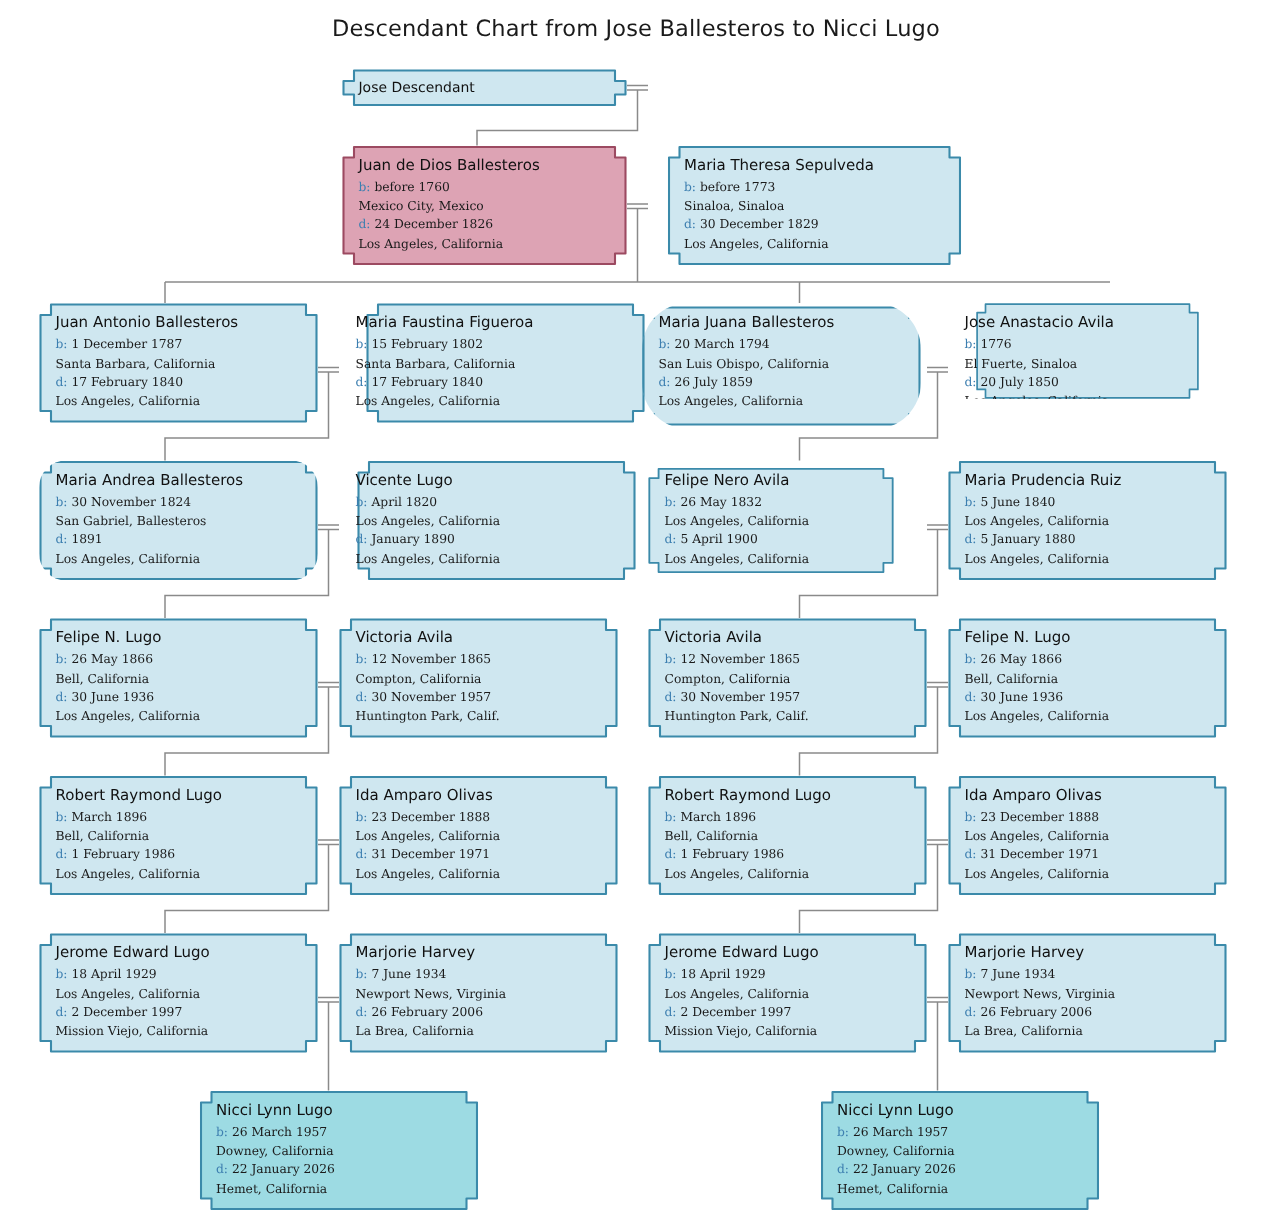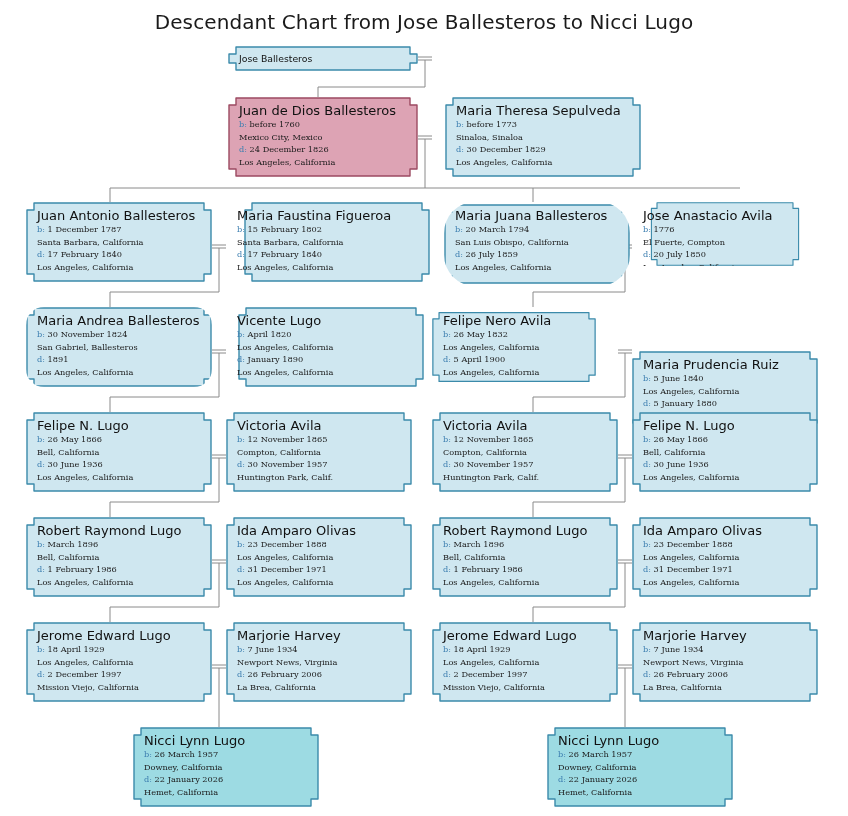--- a/index.html
+++ b/index.html
@@ -8,21 +8,21 @@
     background:#ffffff;
     font-family:"DejaVu Sans","Liberation Sans",sans-serif;
     overflow:hidden;
     position:relative;
   }
   #chart-root{position:absolute;left:0;top:0;width:848px;height:816px;}
 
   #title{
     position:absolute;left:0;top:10px;width:848px;
     text-align:center;
-    font-size:20px;
+    font-size:15px;
     font-weight:400;
     color:#1a1a1a;
     letter-spacing:0.1px;
     font-family:"DejaVu Sans","Liberation Sans",sans-serif;
   }
 
   
   #links{position:absolute;left:0;top:0;width:848px;height:816px;}
 
   
@@ -34,21 +34,21 @@
   .pbox .shape{
     position:absolute;left:0;top:0;width:100%;height:100%;
   }
   .pbox .content{
     position:absolute;left:0;top:0;width:100%;height:100%;
     padding:7px 9px 0 11px;
     box-sizing:border-box;
   }
   .pname{
     font-family:"DejaVu Sans","Liberation Sans",sans-serif;
-    font-size:13px;
+    font-size:10px;
     color:#111111;
     line-height:13px;
     white-space:nowrap;
     margin-bottom:1px;
   }
   .prow{
     font-family:"DejaVu Serif","Liberation Serif",serif;
     font-size:8.2px;
     color:#1b1b1b;
     line-height:12.6px;
@@ -121,21 +121,21 @@
       <line x1="618" y1="668" x2="632" y2="668"></line>
       <path d="M625,668 L625,727"></path>
     </g>
   </svg>
 
   <div class="pbox namesonly" style="left:228px;top:46px;width:190px;height:25px;">
       <svg class="shape" viewBox="0 0 190 25" width="190" height="25">
         <path d="M 7 0 L 181 0 L 181 7 L 188 7 L 188 16 L 181 16 L 181 23 L 7 23 L 7 16 L 0 16 L 0 7 L 7 7 Z" transform="translate(1,1)" fill="#cfe7f0" stroke="#3b8aaa" stroke-width="1.4" stroke-linejoin="round"></path>
       </svg>
       <div class="content">
-        <div class="pname">Jose Ballesteros</div>
+        <div class="pname">Jose Descendant</div>
       </div>
     </div>
 
   <div class="pbox" style="left:228px;top:97px;width:190px;height:80px;">
       <svg class="shape" viewBox="0 0 190 80" width="190" height="80">
         <path d="M 7 0 L 181 0 L 181 7 L 188 7 L 188 71 L 181 71 L 181 78 L 7 78 L 7 71 L 0 71 L 0 7 L 7 7 Z" transform="translate(1,1)" fill="#dda3b4" stroke="#9c4a61" stroke-width="1.4" stroke-linejoin="round"></path>
       </svg>
       <div class="content">
         <div class="pname">Juan de Dios Ballesteros</div>
         <div class="prow"><span class="tag">b: </span>before 1760</div>
@@ -174,40 +174,40 @@
         <path d="M 7 0 L 177 0 L 177 7 L 184 7 L 184 71 L 177 71 L 177 78 L 7 78 L 7 71 L 0 71 L 0 7 L 7 7 Z" transform="translate(1,1)" fill="#cfe7f0" stroke="#3b8aaa" stroke-width="1.4" stroke-linejoin="round"></path>
       </svg>
       <div class="content">
         <div class="pname">Maria Faustina Figueroa</div>
         <div class="prow"><span class="tag">b: </span>15 February 1802</div>
         <div class="prow">Santa Barbara, California</div>
         <div class="prow"><span class="tag">d: </span>17 February 1840</div>
         <div class="prow">Los Angeles, California</div>
       </div>
     </div>
-  <div class="pbox" style="left:444px;top:202px;width:186px;height:84px;border-radius:31px;">
+  <div class="pbox" style="left:428px;top:202px;width:186px;height:84px;border-radius:31px;">
       <svg class="shape" viewBox="0 0 186 80" width="186" height="80">
         <path d="M 7 0 L 177 0 L 177 7 L 184 7 L 184 71 L 177 71 L 177 78 L 7 78 L 7 71 L 0 71 L 0 7 L 7 7 Z" transform="translate(1,1)" fill="#cfe7f0" stroke="#3b8aaa" stroke-width="1.4" stroke-linejoin="round"></path>
       </svg>
       <div class="content">
         <div class="pname">Maria Juana Ballesteros</div>
         <div class="prow"><span class="tag">b: </span>20 March 1794</div>
         <div class="prow">San Luis Obispo, California</div>
         <div class="prow"><span class="tag">d: </span>26 July 1859</div>
         <div class="prow">Los Angeles, California</div>
       </div>
     </div>
   <div class="pbox" style="left:632px;top:202px;width:186px;height:64px;">
       <svg class="shape" viewBox="0 0 186 80" width="186" height="80">
         <path d="M 7 0 L 177 0 L 177 7 L 184 7 L 184 71 L 177 71 L 177 78 L 7 78 L 7 71 L 0 71 L 0 7 L 7 7 Z" transform="translate(1,1)" fill="#cfe7f0" stroke="#3b8aaa" stroke-width="1.4" stroke-linejoin="round"></path>
       </svg>
       <div class="content">
         <div class="pname">Jose Anastacio Avila</div>
         <div class="prow"><span class="tag">b: </span>1776</div>
-        <div class="prow">El Fuerte, Compton</div>
+        <div class="prow">El Fuerte, Sinaloa</div>
         <div class="prow"><span class="tag">d: </span>20 July 1850</div>
         <div class="prow">Los Angeles, California</div>
       </div>
     </div>
 
   <div class="pbox" style="left:26px;top:307px;width:186px;height:80px;border-radius:18px;">
       <svg class="shape" viewBox="0 0 186 80" width="186" height="80">
         <path d="M 7 0 L 177 0 L 177 7 L 184 7 L 184 71 L 177 71 L 177 78 L 7 78 L 7 71 L 0 71 L 0 7 L 7 7 Z" transform="translate(1,1)" fill="#cfe7f0" stroke="#3b8aaa" stroke-width="1.4" stroke-linejoin="round"></path>
       </svg>
       <div class="content">
@@ -235,21 +235,21 @@
         <path d="M 7 0 L 177 0 L 177 7 L 184 7 L 184 71 L 177 71 L 177 78 L 7 78 L 7 71 L 0 71 L 0 7 L 7 7 Z" transform="translate(1,1)" fill="#cfe7f0" stroke="#3b8aaa" stroke-width="1.4" stroke-linejoin="round"></path>
       </svg>
       <div class="content">
         <div class="pname">Felipe Nero Avila</div>
         <div class="prow"><span class="tag">b: </span>26 May 1832</div>
         <div class="prow">Los Angeles, California</div>
         <div class="prow"><span class="tag">d: </span>5 April 1900</div>
         <div class="prow">Los Angeles, California</div>
       </div>
     </div>
-  <div class="pbox" style="left:632px;top:307px;width:186px;height:80px;margin-top:44px;">
+  <div class="pbox" style="left:632px;top:307px;width:186px;height:80px;">
       <svg class="shape" viewBox="0 0 186 80" width="186" height="80">
         <path d="M 7 0 L 177 0 L 177 7 L 184 7 L 184 71 L 177 71 L 177 78 L 7 78 L 7 71 L 0 71 L 0 7 L 7 7 Z" transform="translate(1,1)" fill="#cfe7f0" stroke="#3b8aaa" stroke-width="1.4" stroke-linejoin="round"></path>
       </svg>
       <div class="content">
         <div class="pname">Maria Prudencia Ruiz</div>
         <div class="prow"><span class="tag">b: </span>5 June 1840</div>
         <div class="prow">Los Angeles, California</div>
         <div class="prow"><span class="tag">d: </span>5 January 1880</div>
         <div class="prow">Los Angeles, California</div>
       </div>

